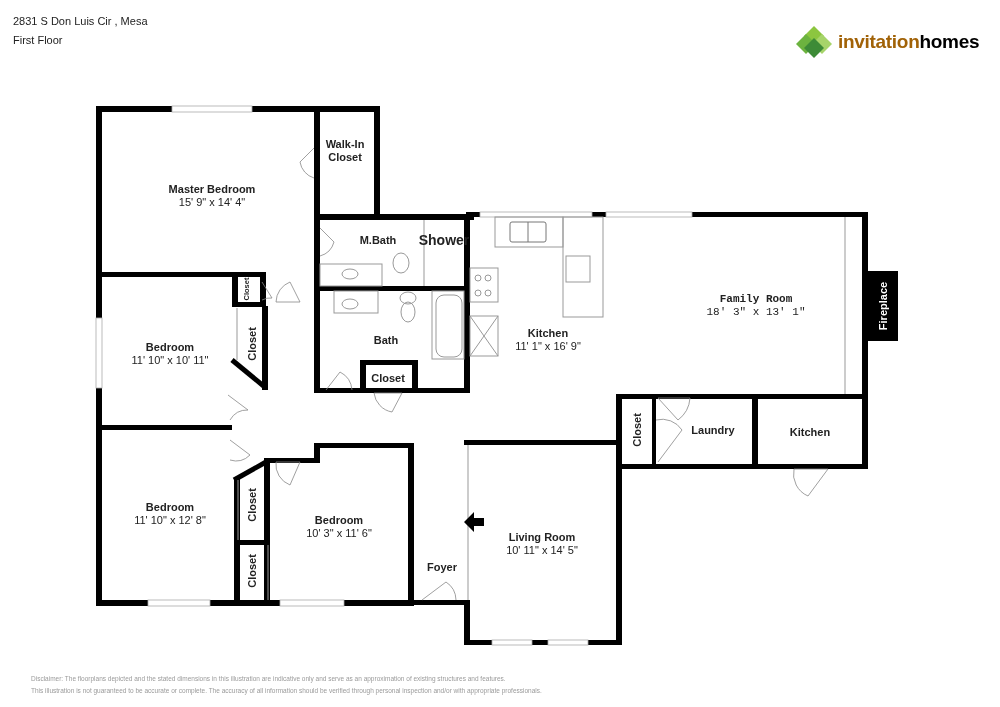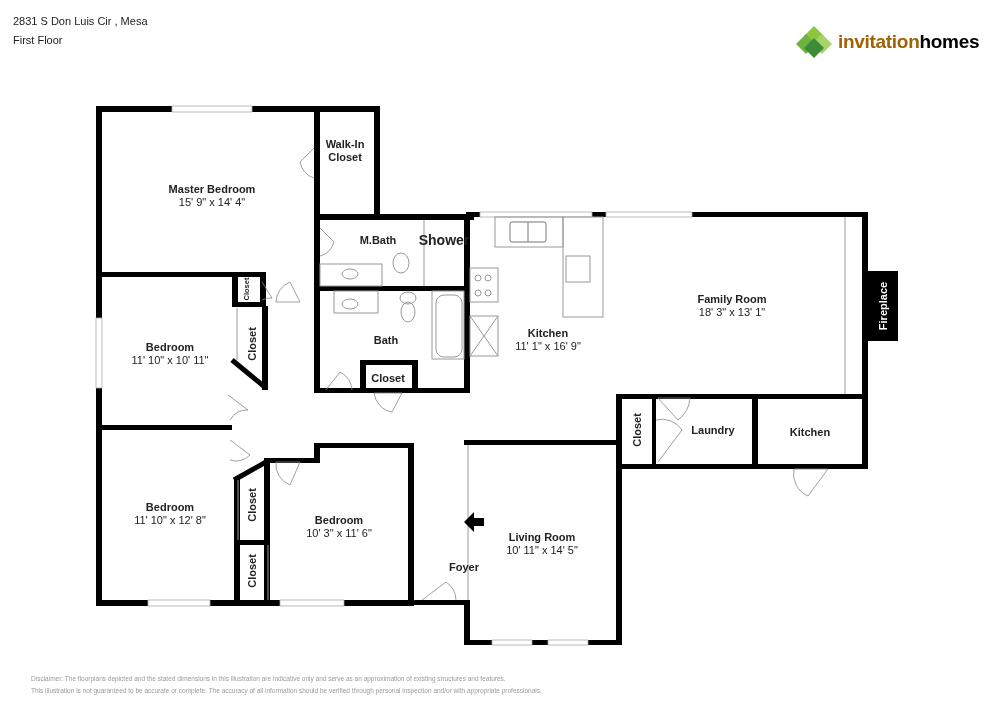--- a/index.html
+++ b/index.html
@@ -186,21 +186,21 @@
 <div class="rl" style="left:386px; top:340px;">
   <span class="n">Bath</span>
 </div>
 <div class="rl" style="left:388px; top:378px;">
   <span class="n">Closet</span>
 </div>
 <div class="rl" style="left:548px; top:340px;">
   <span class="n">Kitchen</span>
   <span class="d">11' 1" x 16' 9"</span>
 </div>
-<div class="rl" style="left:732px; top:306px;">
+<div class="rl" style="left:756px; top:306px;font-family:Liberation Mono, monospace;">
   <span class="n">Family Room</span>
   <span class="d">18' 3" x 13' 1"</span>
 </div>
 <div class="vl white" style="left:883px; top:306px;">Fireplace</div>
 <div class="rl" style="left:170px; top:354px;">
   <span class="n">Bedroom</span>
   <span class="d">11' 10" x 10' 11"</span>
 </div>
 <div class="vl sm" style="left:246px; top:289px;">Closet</div>
 <div class="vl" style="left:252px; top:344px;">Closet</div>
@@ -214,21 +214,21 @@
   <span class="n">Bedroom</span>
   <span class="d">10' 3" x 11' 6"</span>
 </div>
 <div class="vl" style="left:637px; top:430px;">Closet</div>
 <div class="rl" style="left:713px; top:430px;">
   <span class="n">Laundry</span>
 </div>
 <div class="rl" style="left:810px; top:432px;">
   <span class="n">Kitchen</span>
 </div>
-<div class="rl" style="left:464px; top:567px;">
+<div class="rl" style="left:442px; top:567px;">
   <span class="n">Foyer</span>
 </div>
 <div class="rl" style="left:542px; top:544px;">
   <span class="n">Living Room</span>
   <span class="d">10' 11" x 14' 5"</span>
 </div>
 
 <div class="disc" id="d1">Disclaimer: The floorplans depicted and the stated dimensions in this illustration are indicative only and serve as an approximation of existing structures and features.</div>
 <div class="disc" id="d2">This illustration is not guaranteed to be accurate or complete. The accuracy of all information should be verified through personal inspection and/or with appropriate professionals.</div>
 

